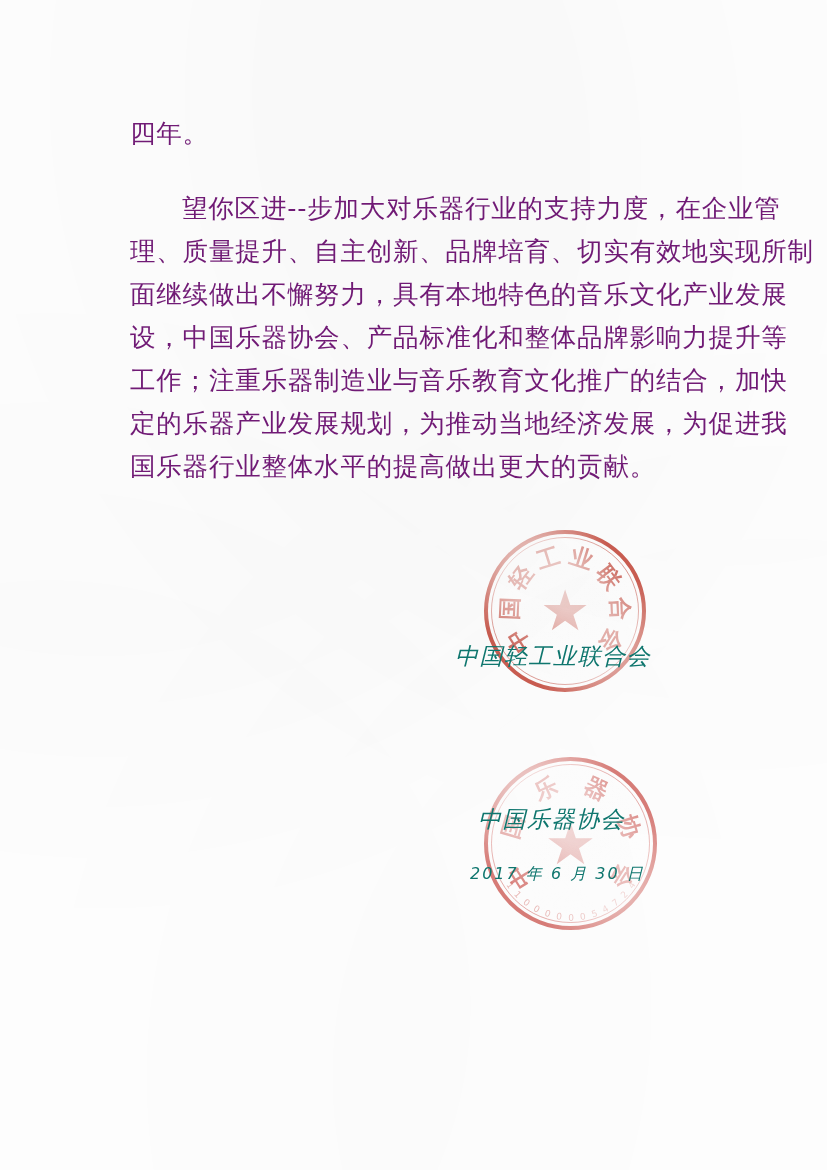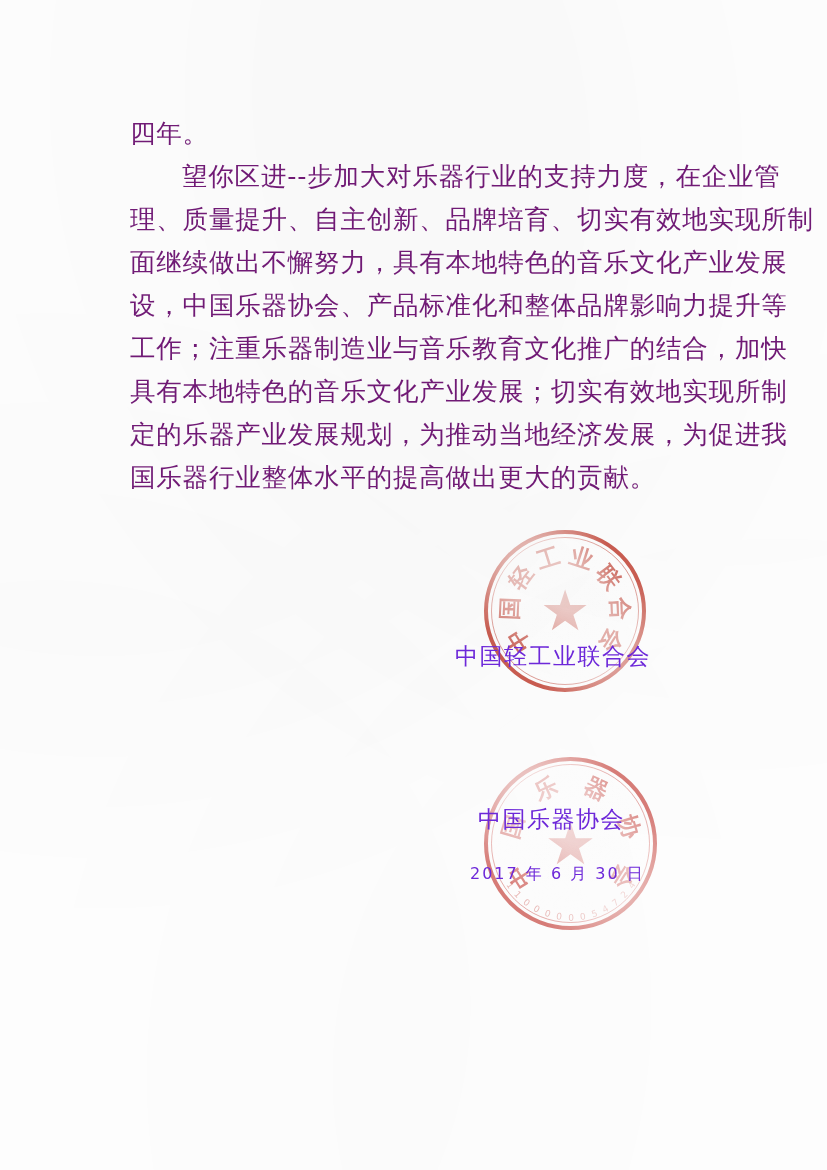--- a/index.html
+++ b/index.html
@@ -45,30 +45,32 @@
     font-family: "DejaVu Sans", "Liberation Sans", sans-serif;
     font-size: 25.5px;
     line-height: 43px;
     color: #701a75;
     letter-spacing: .8px;
     white-space: pre;
     text-rendering: optimizeLegibility;
   }
   .doc-line.indent {
     text-indent: 52px;
+    margin-top: 32px;
   }
 
   
   .sign-line {
     position: absolute;
     font-family: "DejaVu Sans", "Liberation Sans", sans-serif;
     font-size: 23px;
-    color: #6d28d9;
+    color: #0f766e;
     letter-spacing: 1.5px;
     white-space: nowrap;
+    font-style: italic;
   }
   #org-one  { left: 455px; top: 641px; }
   #org-two  { left: 478px; top: 804px; }
   #sign-date {
     left: 470px;
     top: 864px;
     font-size: 16px;
     letter-spacing: 2px;
   }
 
@@ -159,21 +161,20 @@
 
   <div id="paper-grain"></div>
 
   <div class="doc-body">
     <div class="doc-line">四年。</div>
     <div class="doc-line indent">望你区进--步加大对乐器行业的支持力度，在企业管</div>
     <div class="doc-line">理、质量提升、自主创新、品牌培育、切实有效地实现所制</div>
     <div class="doc-line">面继续做出不懈努力，具有本地特色的音乐文化产业发展</div>
     <div class="doc-line">设，中国乐器协会、产品标准化和整体品牌影响力提升等</div>
     <div class="doc-line">工作；注重乐器制造业与音乐教育文化推广的结合，加快</div>
-    <div class="doc-line">具有本地特色的音乐文化产业发展；切实有效地实现所制</div>
     <div class="doc-line">定的乐器产业发展规划，为推动当地经济发展，为促进我</div>
     <div class="doc-line">国乐器行业整体水平的提高做出更大的贡献。</div>
   </div>
 
   <div class="seal" id="seal-light-industry">
     <div class="ring"></div>
     <div class="ring inner"></div>
     <div class="arc-text">
         <span class="ch" style="font-size: 23px; transform: translate(-46.438px, 29.4705px) rotate(-2.13628rad) translate(-50%, -50%);">中</span>
         <span class="ch" style="font-size: 23px; transform: translate(-54.9446px, -2.46757px) rotate(-1.52592rad) translate(-50%, -50%);">国</span>

